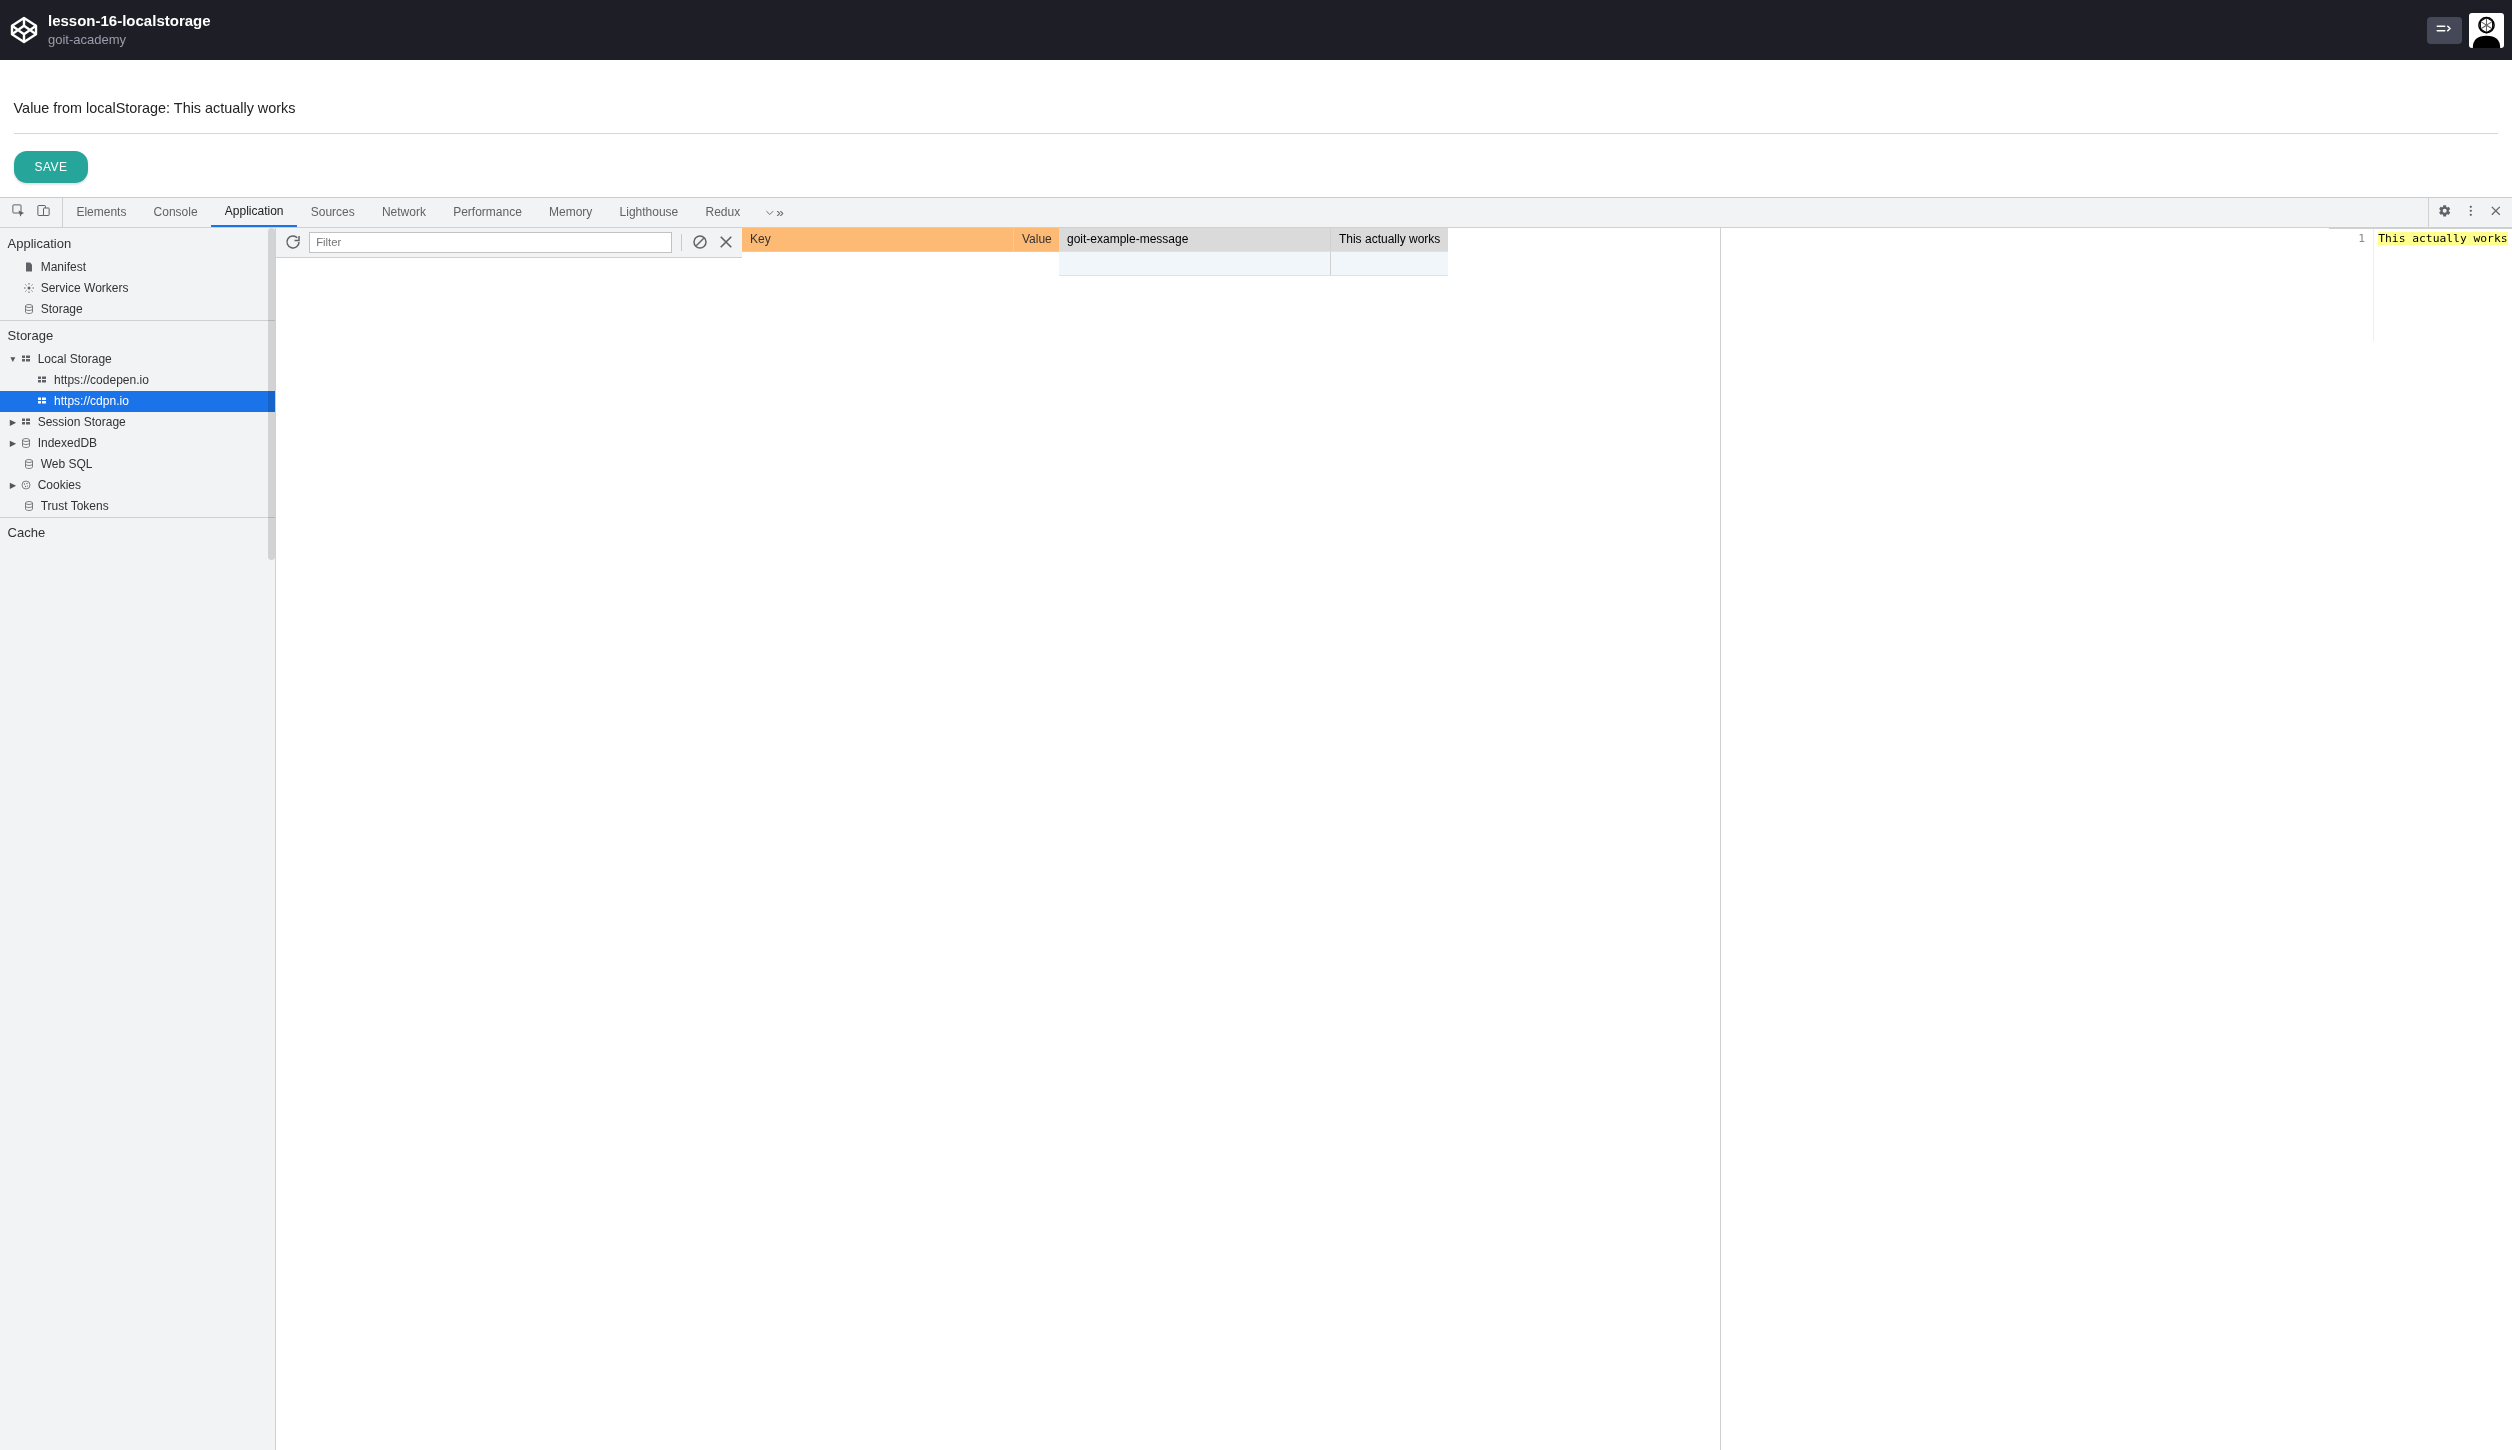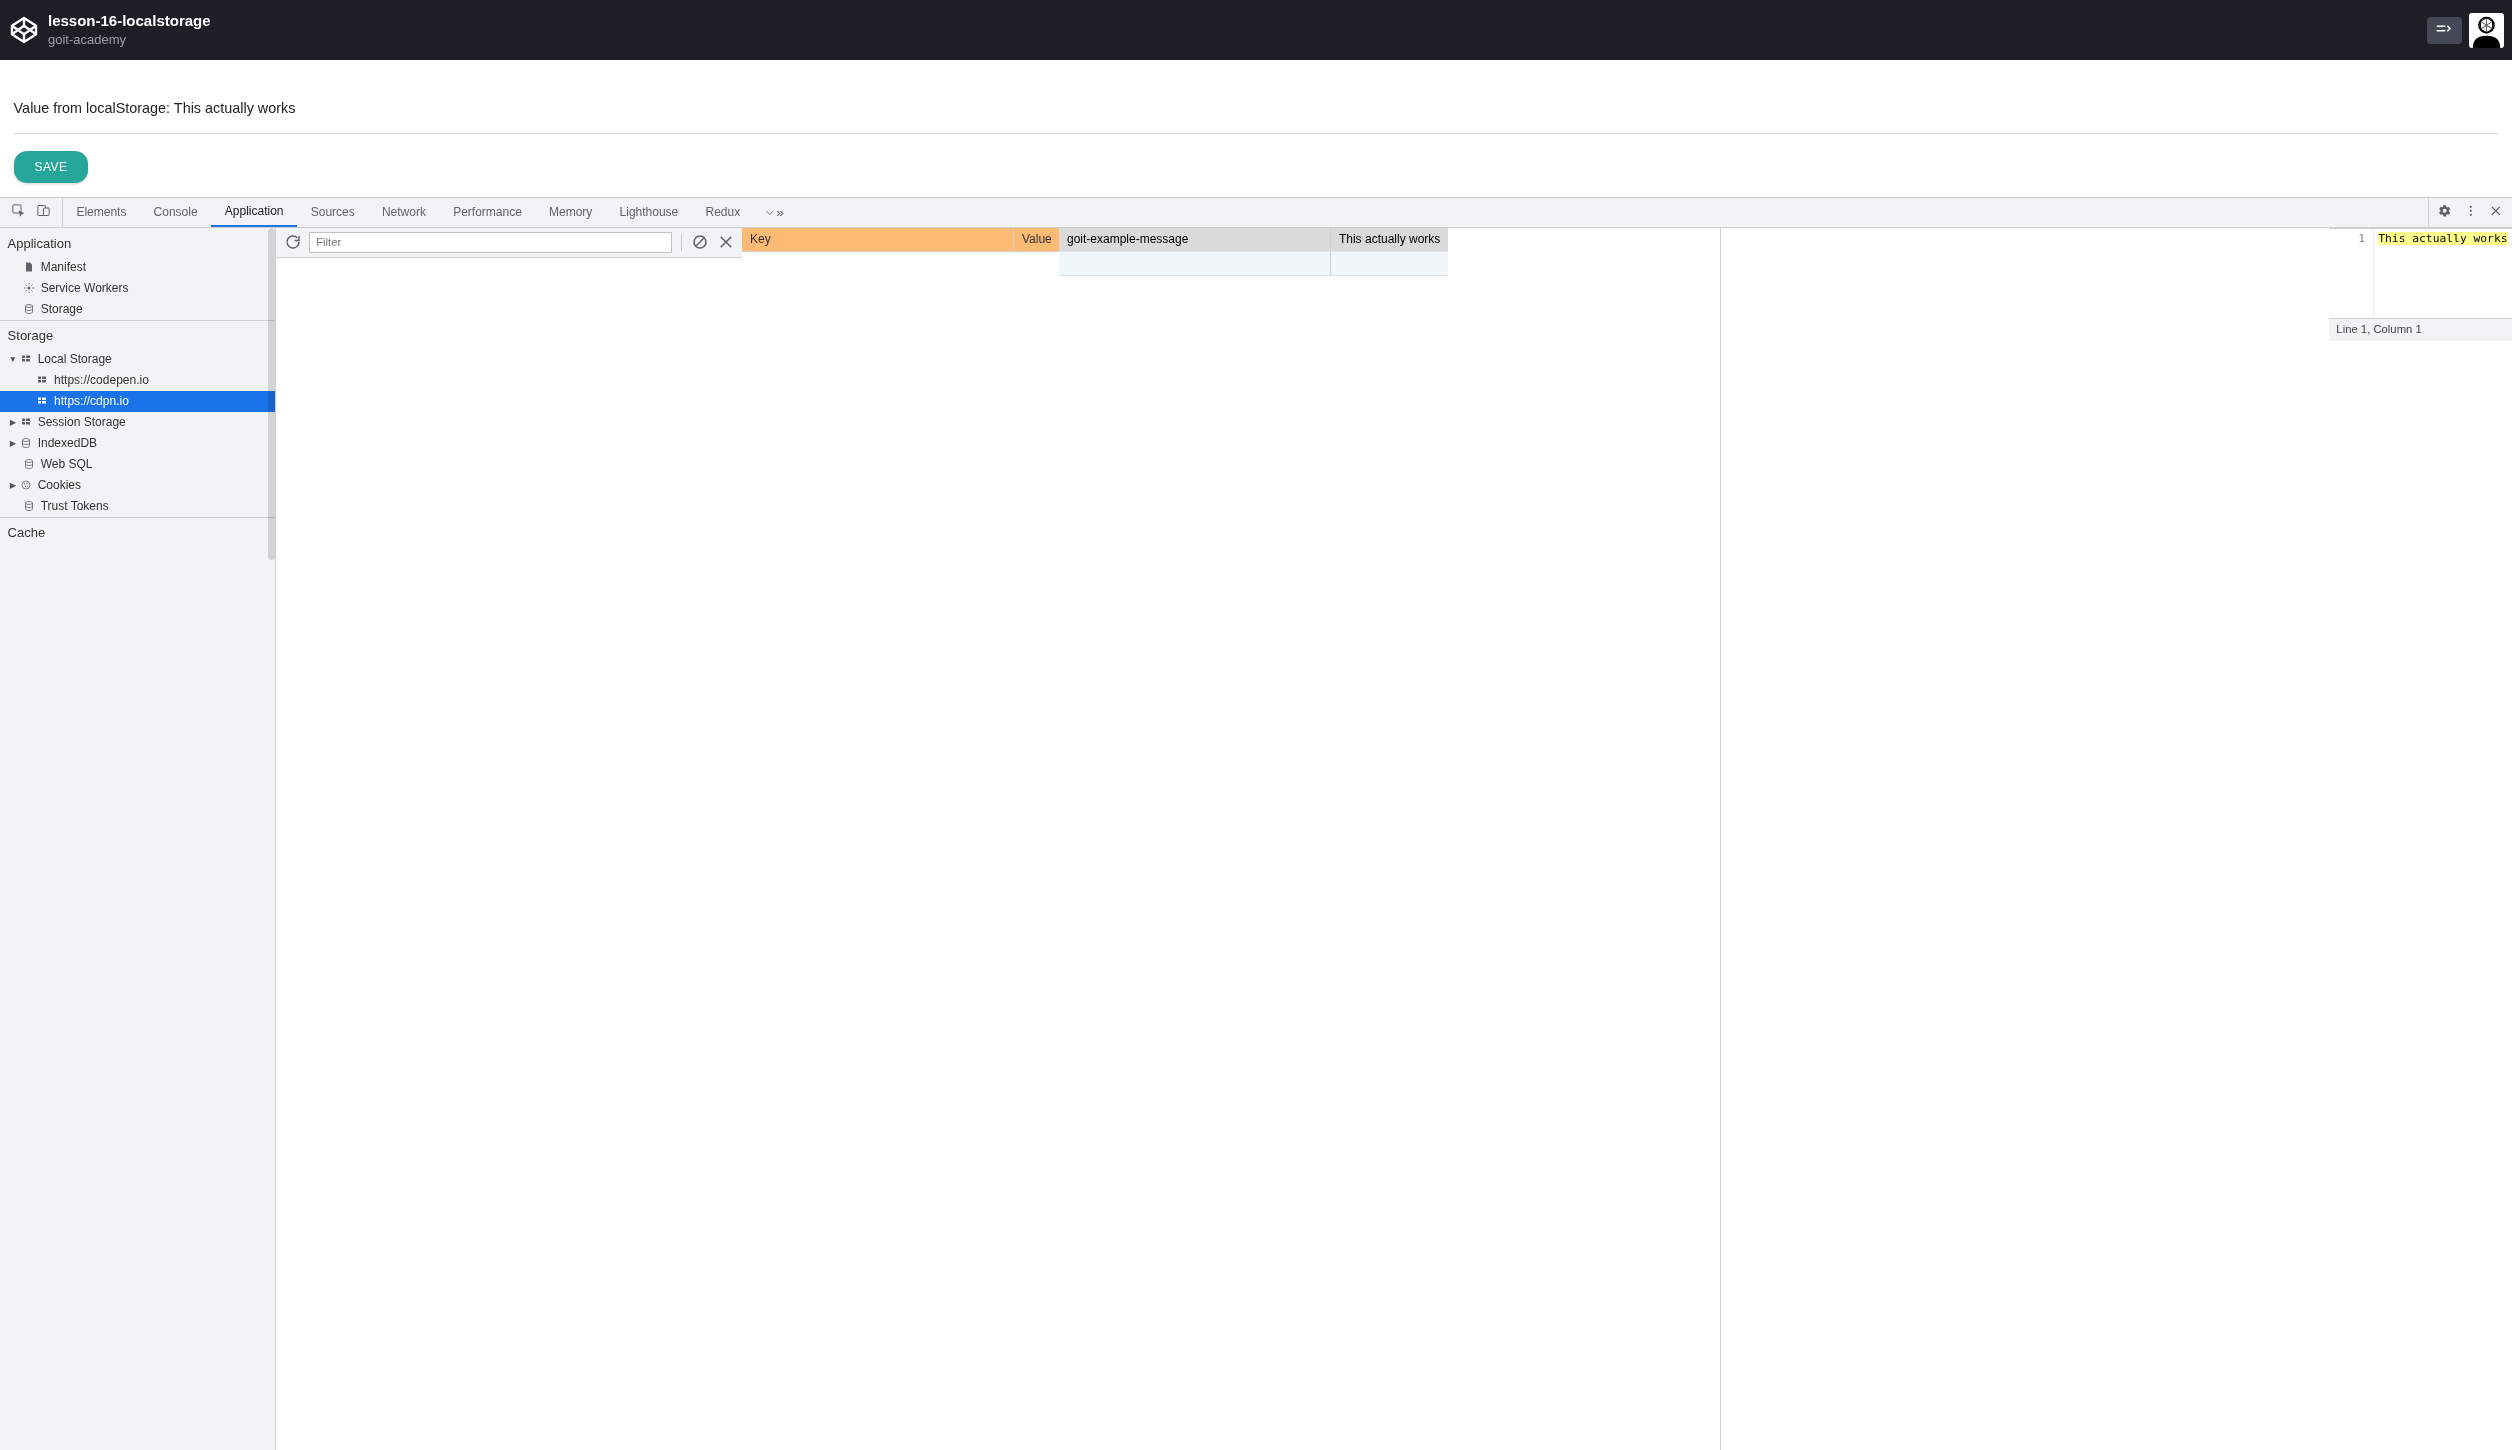--- a/index.html
+++ b/index.html
@@ -495,18 +495,17 @@
 
       <div class="dt-editor">
         <div class="dt-editor-body">
           <div class="dt-gutter">
             <div>1</div>
           </div>
           <div class="dt-code">
             <span class="hl">This actually works</span>
           </div>
         </div>
-        <div class="dt-status">Line 1, Column 1</div>
       </div>
     </div>
   </div>
 </div>
 
 
 </body></html>

